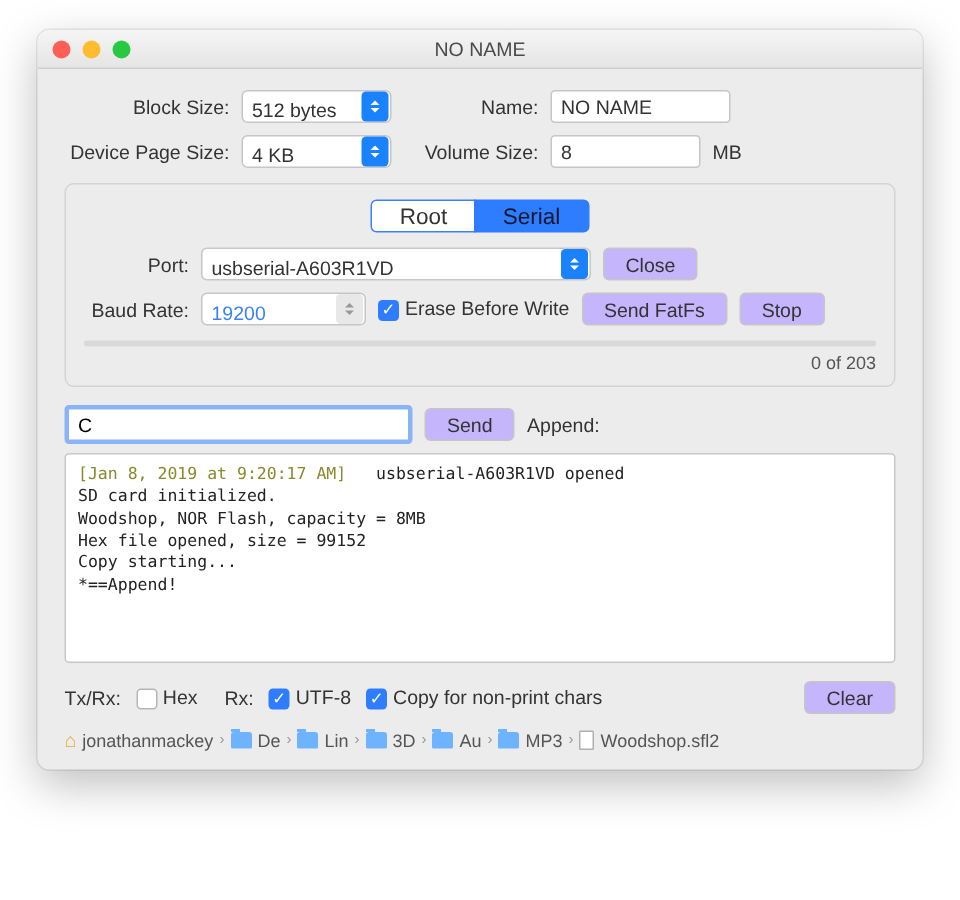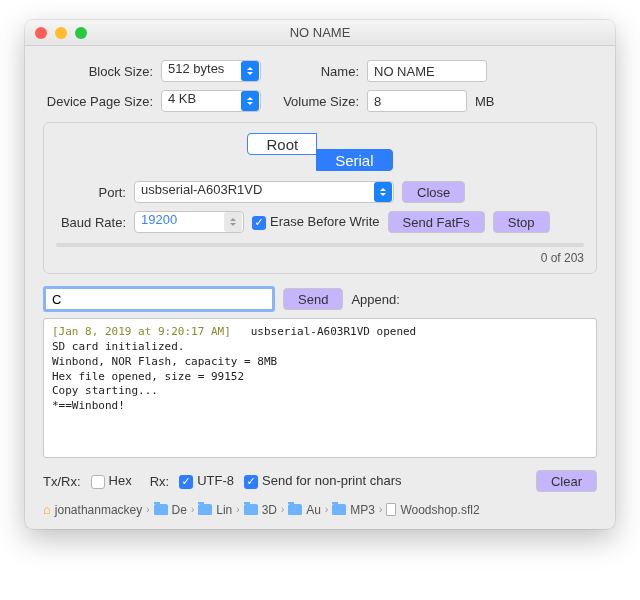--- a/index.html
+++ b/index.html
@@ -30,21 +30,21 @@
   }
   .traffic { display:flex; gap:8px; margin-left:10px; }
   .dot { width:12px; height:12px; border-radius:50%; }
   .red{background:#ff5f57;} .yellow{background:#febc2e;} .green{background:#28c840;}
   .title { position:absolute; left:0; right:0; text-align:center; font-size:13px; color:#4a4a4a; font-weight:500; pointer-events:none;}
   .body { padding: 14px 18px 12px; }
   .formrow { display:flex; align-items:center; margin-bottom:8px; gap:8px;}
   .label { text-align:right; color:#333; }
   .select {
     background:#fff; border:1px solid #c6c6c6; border-radius:4px;
-    height:22px; display:flex; align-items:flex-start; padding:0 6px;
+    height:22px; display:flex; align-items:flex-end; padding:0 6px;
     font-size:13px; position:relative;
   }
   .select .caret {
     margin-left:auto; width:18px; height:20px; background:#1a82ff;
     border-radius:3px; display:flex; flex-direction:column; align-items:center; justify-content:center;
     margin-right:-5px;
   }
   .select.disabled .caret { background:#e8e8e8; }
   .caret:before,.caret:after{content:"";width:0;height:0;border-left:3px solid transparent;border-right:3px solid transparent;}
   .caret:before{border-bottom:3px solid #fff;margin-bottom:2px;}
@@ -60,21 +60,21 @@
     padding:10px 12px 8px; margin-top:10px;
   }
   .seg { display:flex; justify-content:center; margin-bottom:10px;}
   .seg-btn {
     height:22px; padding:0 18px; font-size:15px; background:#fff;
     border:1px solid #3b82f6; display:flex; align-items:center;
     cursor:pointer;
   }
   .seg-btn:first-child{border-radius:4px 0 0 4px;}
   .seg-btn:last-child{border-radius:0 4px 4px 0; margin-left:-1px;}
-  .seg-btn.active{background:#2e7dff;color:#ffffff;border-color:#2e7dff;margin-top:16px;}
+  .seg-btn.active{background:#2e7dff;color:#0f172a;border-color:#2e7dff;}
   .btn {
     height:22px; padding:0 14px; background:#c4b5fd; border:1px solid #c6c6c6;
     border-radius:4px; font-size:13px; cursor:pointer; color:#333;
     display:inline-flex; align-items:center; justify-content:center;
   }
   .checkbox {
     width:14px;height:14px;border-radius:3px;display:inline-flex;
     align-items:center;justify-content:center;font-size:11px;
     color:#fff; vertical-align:middle; margin-right:4px;
   }
@@ -173,36 +173,36 @@
     </div>
 
     <div class="cmdrow">
       <input class="cmdinput" value="C" style="">
       <button class="btn">Send</button>
       <span>Append:</span>
     </div>
 
     <div class="terminal"><span class="ts">[Jan 8, 2019 at 9:20:17 AM]</span><span>   usbserial-A603R1VD opened</span>
 <span>SD card initialized.</span>
-<span>Winbond, NOR Flash, capacity = 8MB</span>
+<span>Woodshop, NOR Flash, capacity = 8MB</span>
 <span>Hex file opened, size = 99152</span>
 <span>Copy starting...</span>
-<span>*==Winbond!</span></div>
+<span>*==Append!</span></div>
 
     <div class="botrow">
       <span>Tx/Rx:</span>
       <span>
         <span class="checkbox unchecked"></span><span>Hex</span>
       </span>
       <span style="margin-left:8px">Rx:</span>
       <span>
         <span class="checkbox checked">✓</span><span>UTF-8</span>
       </span>
       <span>
-        <span class="checkbox checked">✓</span><span>Send for non-print chars</span>
+        <span class="checkbox checked">✓</span><span>Copy for non-print chars</span>
       </span>
       <button class="btn" style="margin-left:auto">Clear</button>
     </div>
 
     <div class="crumbs">
       <span class="home-icon">⌂</span>
       <span>jonathanmackey</span>
       <span class="chev">›</span>
       <span class="folder-icon"></span>
       <span>De</span>

